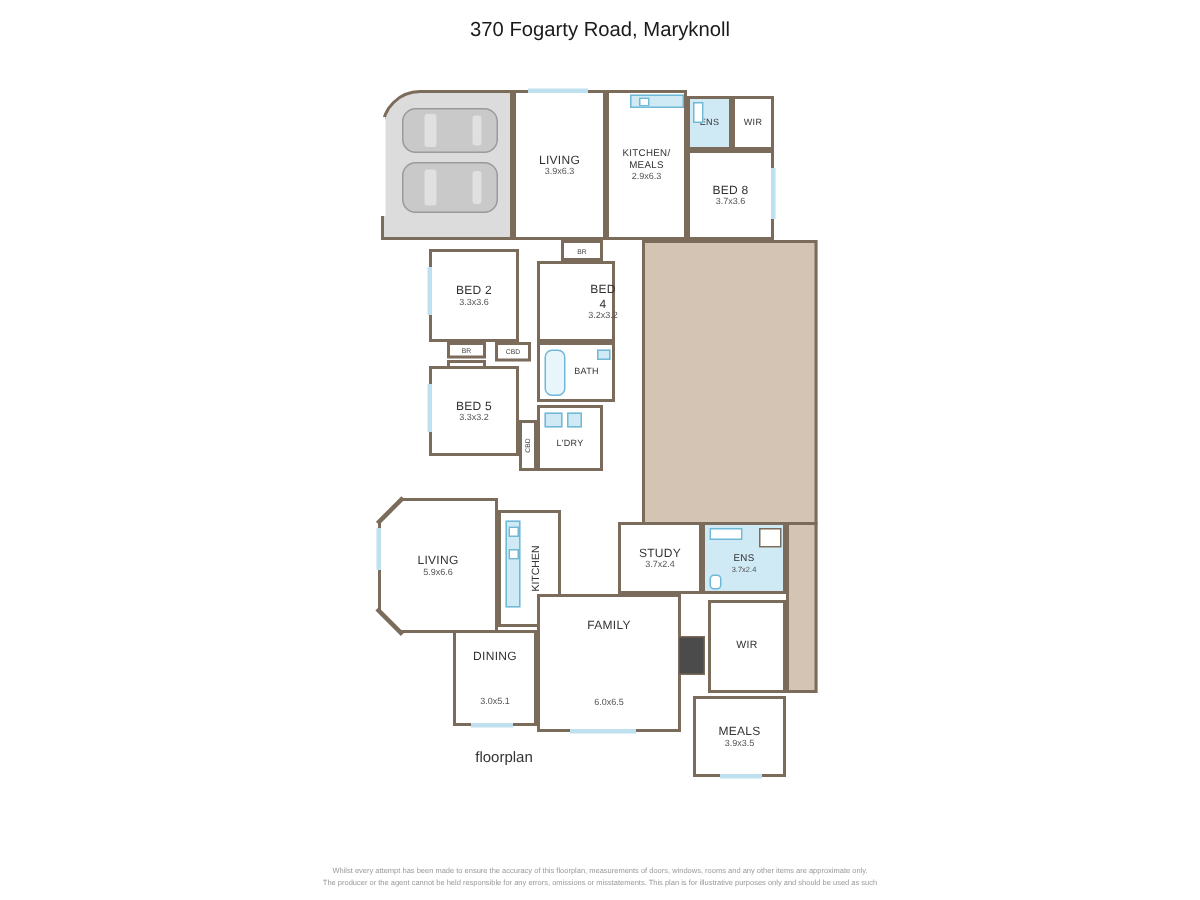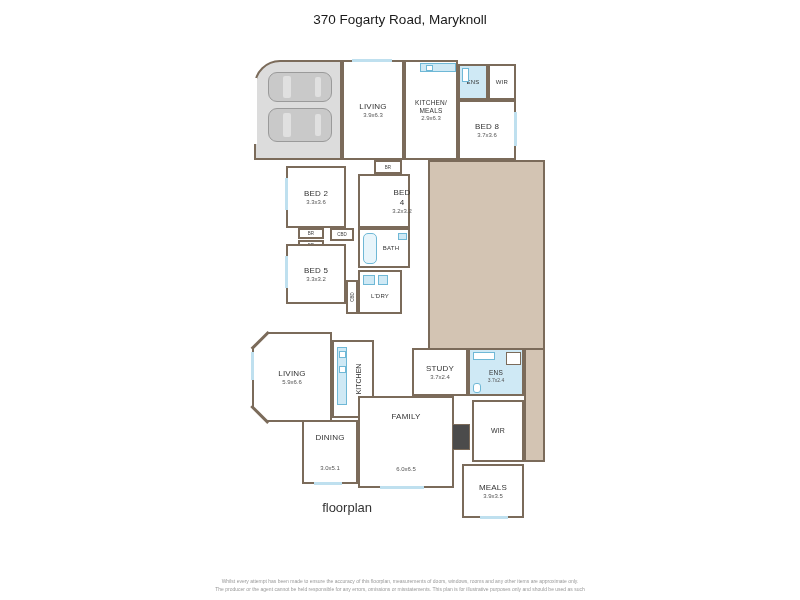--- a/index.html
+++ b/index.html
@@ -21,22 +21,22 @@
               justify-content:center; }
   .tinylabel { font-size:4.5px; color:#444; }
   .fixture { position:absolute; box-sizing:border-box; }
   .vlabel { position:absolute; left:50%; top:50%; white-space:nowrap;
             transform:translate(-50%,-50%) rotate(-90deg); font-size:7px; color:#333; }
   .window { position:absolute; background:#bfe0ef; }
   .diag { position:absolute; height:2.5px; background:#7b6b5a; }
   .car { position:absolute; background:#c9c9c9; border:1.5px solid #9a9a9a;
          border-radius:9px; box-sizing:border-box; }
   .glass { position:absolute; background:#e0e0e0; border-radius:2px; }
-  .caption { position:absolute; left:300px; top:500px; width:72px; text-align:right;
-             font-size:13px; color:#333; }
+  .caption { position:absolute; left:300px; top:500px; width:72px; text-align:center;
+             font-size:10px; color:#333; }
   .disclaimer { position:absolute; bottom:7px; left:0; width:100%; text-align:center;
                 font-size:5px; line-height:1.6; color:#999; }
 </style>
 </head>
 <body>
 
 <div class="canvas">
 
   <div class="title">370 Fogarty Road, Maryknoll</div>
 

